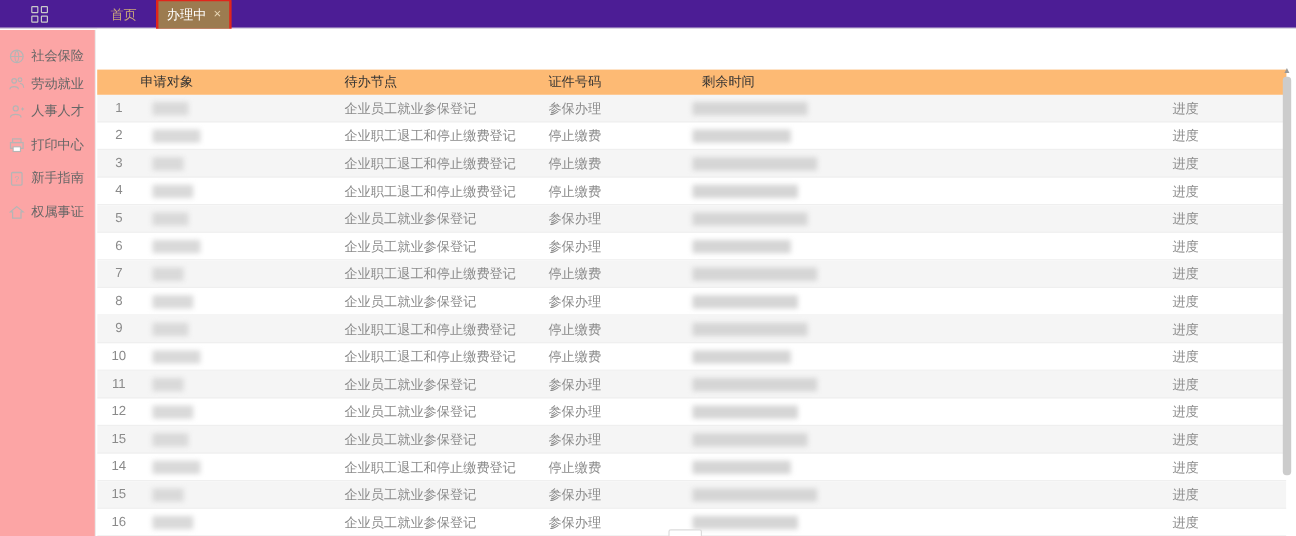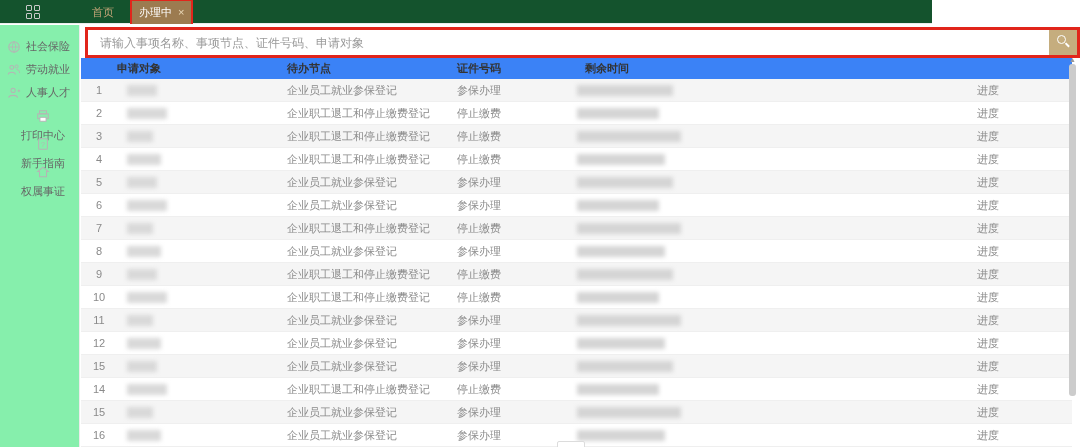--- a/index.html
+++ b/index.html
@@ -11,57 +11,57 @@
     --cell-text:#8a8a8a;
     --head-text:#333333;
   }
   *{box-sizing:border-box;margin:0;padding:0;}
   html,body{width:1080px;height:447px;overflow:hidden;}
   body{
     font-family:"Liberation Sans","DejaVu Sans",sans-serif;
     background:#ffffff;position:relative;font-size:11px;color:#666;
   }
   
-  .topbar{position:absolute;left:0;top:0;width:932px;height:24px;background:#14532d;
+  .topbar{position:absolute;left:0;top:0;width:1080px;height:24px;background:#4c1d95;
     border-bottom:1px solid #ececec;display:flex;align-items:center;}
   .apps-grid{position:absolute;left:26px;top:5px;width:14px;height:14px;display:grid;
     grid-template-columns:6px 6px;grid-template-rows:6px 6px;gap:2px;cursor:pointer;}
   .apps-grid span{border:1px solid #c9c9c9;border-radius:1px;display:block;}
   .tabs{position:absolute;left:88px;top:0;height:24px;display:flex;align-items:center;}
   .tab-home{color:var(--tab-inactive-text);font-size:11px;padding:0 4px;cursor:pointer;}
   .tab-active{margin-left:12px;background:var(--tab-active-bg);color:#fff;font-size:11px;
     padding:4px 7px;border:2px solid var(--annotation-red);border-radius:2px;
     display:flex;align-items:center;gap:6px;cursor:pointer;}
   .tab-active .close{color:#ead9b8;font-size:11px;line-height:1;cursor:pointer;}
   
-  .sidebar{position:absolute;left:0;top:25px;width:80px;bottom:0;background:#86efac;
+  .sidebar{position:absolute;left:0;top:25px;width:80px;bottom:0;background:#fca5a5;
     border-right:1px solid #ececec;padding-top:10px;}
   .side-item{display:flex;align-items:center;gap:5px;height:23px;padding-left:7px;
     color:#666;font-size:11px;cursor:pointer;white-space:nowrap;}
-  .side-item.gap{margin-top:5px;flex-direction:column;}
+  .side-item.gap{margin-top:5px;}
   .side-item svg{flex:0 0 auto;}
   
   .main{position:absolute;left:81px;top:24px;right:0;bottom:0;background:#fff;}
   .search-wrap{position:absolute;left:4px;right:0;top:3px;height:31px;
     border:3px solid var(--annotation-red);background:#fff;display:flex;align-items:center;}
   .search-input{flex:1;border:none;outline:none;font-size:12px;color:#333;
     padding-left:12px;height:100%;font-family:inherit;background:transparent;}
   .search-input::placeholder{color:#9a9a9a;}
   .search-btn{width:28px;height:25px;background:var(--search-btn-bg);border:none;
     margin-right:0;cursor:pointer;position:relative;flex:0 0 auto;}
   .mag{position:absolute;left:8px;top:5px;width:9px;height:9px;border:1.5px solid #fff;
     border-radius:50%;}
   .mag::after{content:"";position:absolute;left:7px;top:8px;width:5px;height:1.5px;
     background:#fff;transform:rotate(45deg);}
   
   .thead,.trow{display:grid;
     grid-template-columns:36px 170px 170px 120px 120px 135px 135px 1fr;
     align-items:center;}
-  .thead{position:absolute;left:0;right:8px;top:34px;height:21px;background:#3b82f6;
-    font-weight:700;color:var(--head-text);font-size:11px;}
+  .thead{position:absolute;left:0;right:8px;top:34px;height:21px;background:#fdba74;
+    font-weight:400;color:var(--head-text);font-size:11px;}
   .thead > div:first-of-type{grid-column:2;}
   .thead > div:nth-of-type(4){padding-left:8px;}
   .rows{position:absolute;left:0;right:8px;top:55px;bottom:0;overflow:hidden;}
   .trow{height:23px;border-bottom:1px solid #efefef;color:var(--cell-text);font-size:11px;}
   .rows > div.trow:nth-of-type(odd){background:var(--row-alt);}
   .c-num{text-align:center;}
   .blur-a{margin-left:10px;height:11px;width:34px;background:#d9d9d9;
     filter:blur(2px);border-radius:1px;}
   .blur-id{height:11px;width:90px;background:#d5d5d5;filter:blur(2px);border-radius:1px;}
   .rows > div.trow:nth-of-type(4n+1) .blur-id{width:96px;}
@@ -143,26 +143,20 @@
   <div class="side-item gap">
     <svg width="14" height="14" viewBox="0 0 16 16">
       <path d="M8 2.5 L14 7.5 H12 V13.5 H4 V7.5 H2 Z" fill="none" stroke="#b5b5b5" stroke-width="1.2"></path>
     </svg>
     <span>权属事证</span>
   </div>
 </div>
 
 <div class="main">
 
-  <div class="search-wrap">
-    <input class="search-input" type="text" placeholder="请输入事项名称、事项节点、证件号码、申请对象" style="">
-    <button class="search-btn">
-      <span class="mag"></span>
-    </button>
-  </div>
 
   <div class="thead">
 
       <div class="hcell">申请对象</div>
 
 
       <div class="hcell">待办节点</div>
 
       <div class="hcell">证件号码</div>
 

